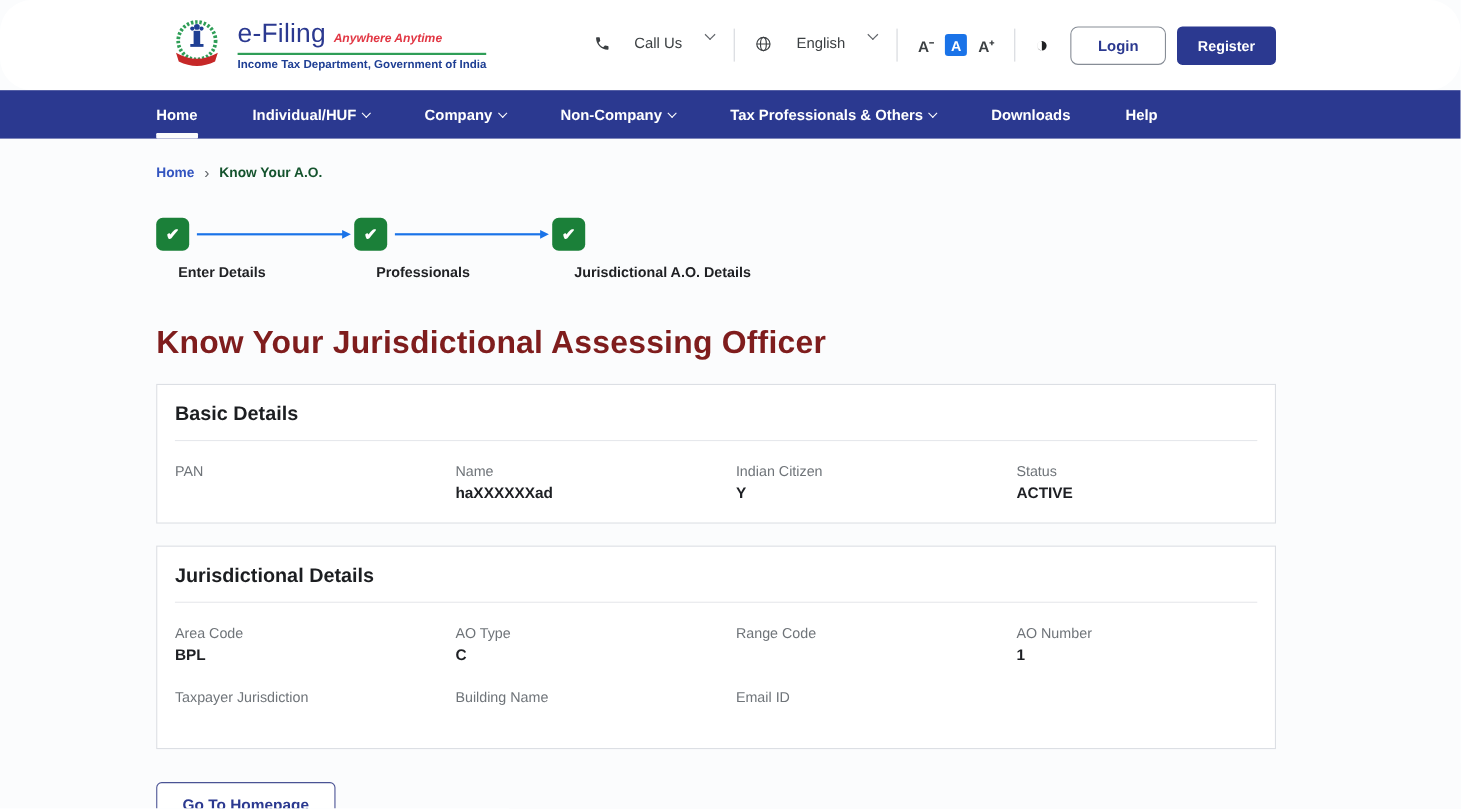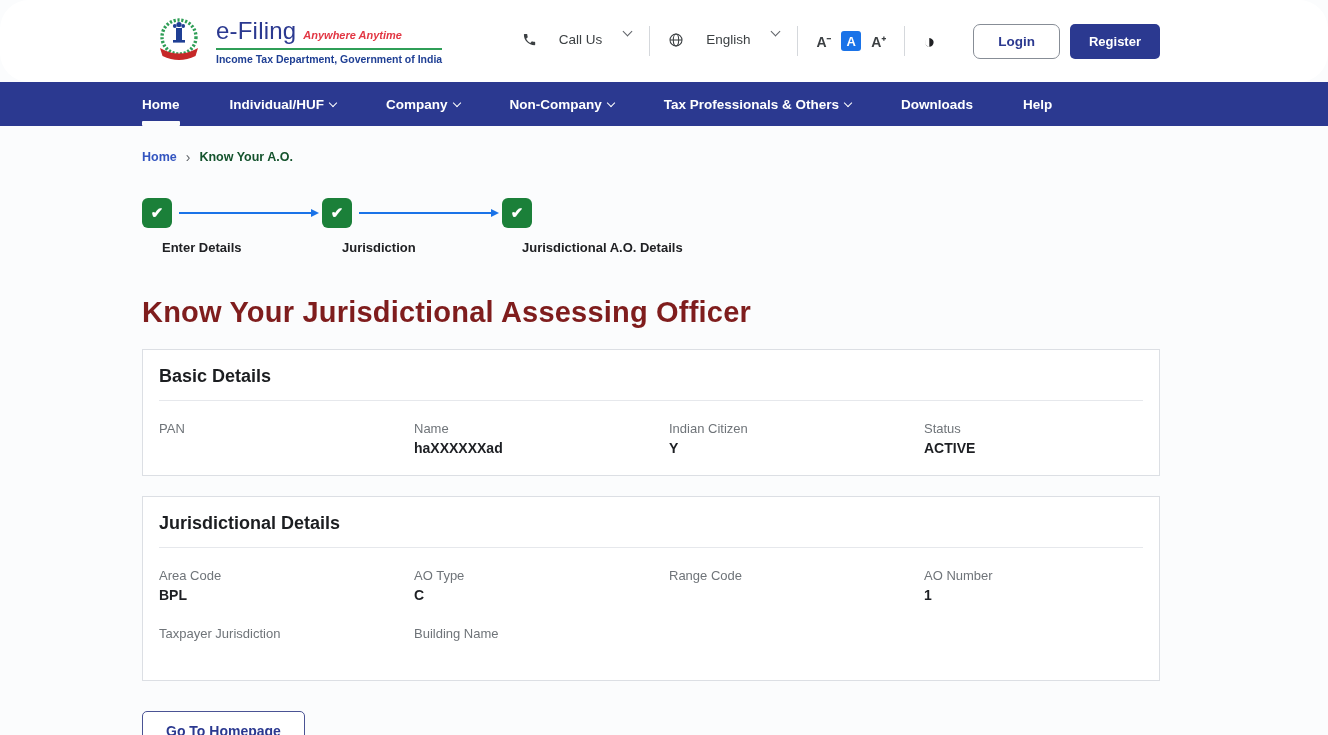--- a/index.html
+++ b/index.html
@@ -19,21 +19,21 @@
   .topbar-right { display:flex; align-items:center; }
   .hdr-link { display:flex; align-items:flex-start; gap:22px; color:#3c4043; font-size:13.5px; cursor:pointer; }
   .chev { width:7px; height:7px; border-right:1.6px solid #5f6368; border-bottom:1.6px solid #5f6368;
           transform:rotate(45deg); margin-top:-4px; }
   .hdr-div { width:1px; height:30px; background:#d5d8dc; margin:0 18px; }
   .fs-group { display:flex; align-items:center; gap:10px; }
   .fs-btn { font-size:14px; font-weight:700; color:#3c4043; cursor:pointer; }
   .fs-mid { width:20px; height:20px; background:#1a73e8; color:#fff; display:flex; align-items:center;
             justify-content:center; border-radius:3px; font-size:13px; font-weight:700; cursor:pointer; }
   .contrast { font-size:20px; color:#202124; line-height:1; cursor:pointer; }
-  .btn-login { margin-left:38px; padding:9px 24px; border:1.5px solid #878d96; border-radius:7px;
+  .btn-login { margin-left:20px; padding:9px 24px; border:1.5px solid #878d96; border-radius:7px;
                background:#fff; color:#2b3990; font-weight:600; font-size:13.5px; cursor:pointer;
                font-family:"Liberation Sans", sans-serif; }
   .btn-register { margin-left:10px; padding:10px 19px; border:none; border-radius:5px; background:#2b3990;
                   color:#fff; font-weight:700; font-size:13px; cursor:pointer;
                   font-family:"Liberation Sans", sans-serif; }
 
   
   .navbar { height:44px; background:#2b3990; display:flex; align-items:center; gap:50px; padding-left:142px; }
   .nav-item { position:relative; height:44px; display:flex; align-items:center; gap:6px; color:#ffffff;
               font-size:13.5px; font-weight:700; cursor:pointer; }
@@ -177,21 +177,21 @@
     
     <div class="stepper">
       <div class="conn c1"></div>
       <div class="conn c2"></div>
       <div class="step s1">
         <div class="check-box">✔</div>
         <div class="step-label">Enter Details</div>
       </div>
       <div class="step s2">
         <div class="check-box">✔</div>
-        <div class="step-label">Jurisdiction</div>
+        <div class="step-label">Professionals</div>
       </div>
       <div class="step s3">
         <div class="check-box">✔</div>
         <div class="step-label">Jurisdictional A.O. Details</div>
       </div>
     </div>
 
     
     <h1 class="page-title">Know Your Jurisdictional Assessing Officer</h1>
 
@@ -242,20 +242,24 @@
       </div>
       <div class="field-grid row2">
         <div>
           <div class="f-label">Taxpayer Jurisdiction</div>
           <div class="f-value"></div>
         </div>
         <div>
           <div class="f-label">Building Name</div>
           <div class="f-value"></div>
         </div>
+        <div>
+          <div class="f-label">Email ID</div>
+          <div class="f-value"></div>
+        </div>
         <div></div>
       </div>
     </div>
 
     
     <button class="btn-home">Go To Homepage</button>
 
   </div>
 </div>
 

